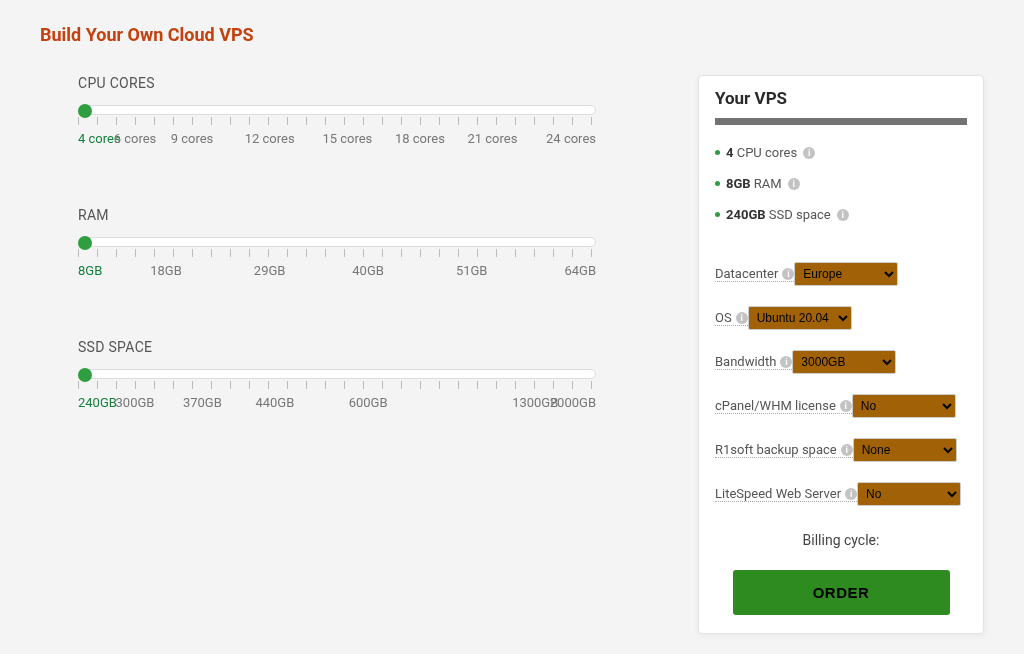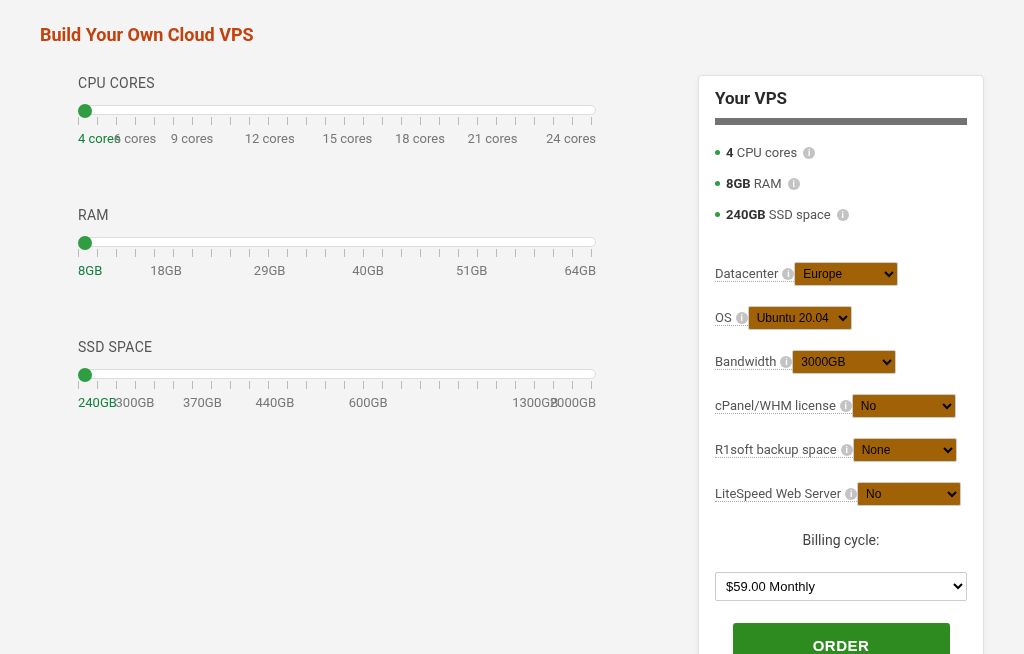--- a/index.html
+++ b/index.html
@@ -133,29 +133,29 @@
   .opt-label {
     font-size: 13px; color:#555;
     border-bottom: 1px dotted #aaa;
     display:inline-flex; align-items:center; gap:4px;
   }
   .opt-row select {
     width: 104px; font-size:12px; padding:3px 4px;
     border:1px solid #ccc; border-radius:2px; background:#a16207;
   }
   .billing-label {
-    text-align:center; font-size:14px; color:#444; margin-top:16px; margin-bottom:24px;
+    text-align:center; font-size:14px; color:#444; margin-top:16px; margin-bottom:5px;
   }
   .panel .billing-select {
     width:100%; font-size:13px; padding:5px 6px;
     border:1px solid #ccc; border-radius:2px; background:#fff;
   }
   .order-btn {
     display:block; width:217px; margin:22px auto 0 auto;
-    background:#2e8b1f; color:#ffffff; font-weight:700; font-size:15px;
+    background:#2e8b1f; color:#000000; font-weight:700; font-size:15px;
     letter-spacing:0.5px; text-align:center; padding:14px 0;
     border:none; border-radius:3px; cursor:pointer;
   }
 </style>
 </head>
 <body>
 
 <div class="container">
   <h1 class="page-title">Build Your Own Cloud VPS</h1>
   <div class="main">
@@ -280,22 +280,19 @@
           <div class="opt-row">
             <span class="opt-label">
               <span>LiteSpeed Web Server</span>
               <span class="info-icon">i</span>
             </span>
             <select><option>No</option></select>
           </div>
         </div>
 
       <div class="billing-label">Billing cycle:</div>
-      <select class="billing-select">
-        <option>$59.00 Monthly</option>
-      </select>
 
       <button class="order-btn">ORDER</button>
 
       
     </div>
   </div>
 </div>
 
 </body></html>

